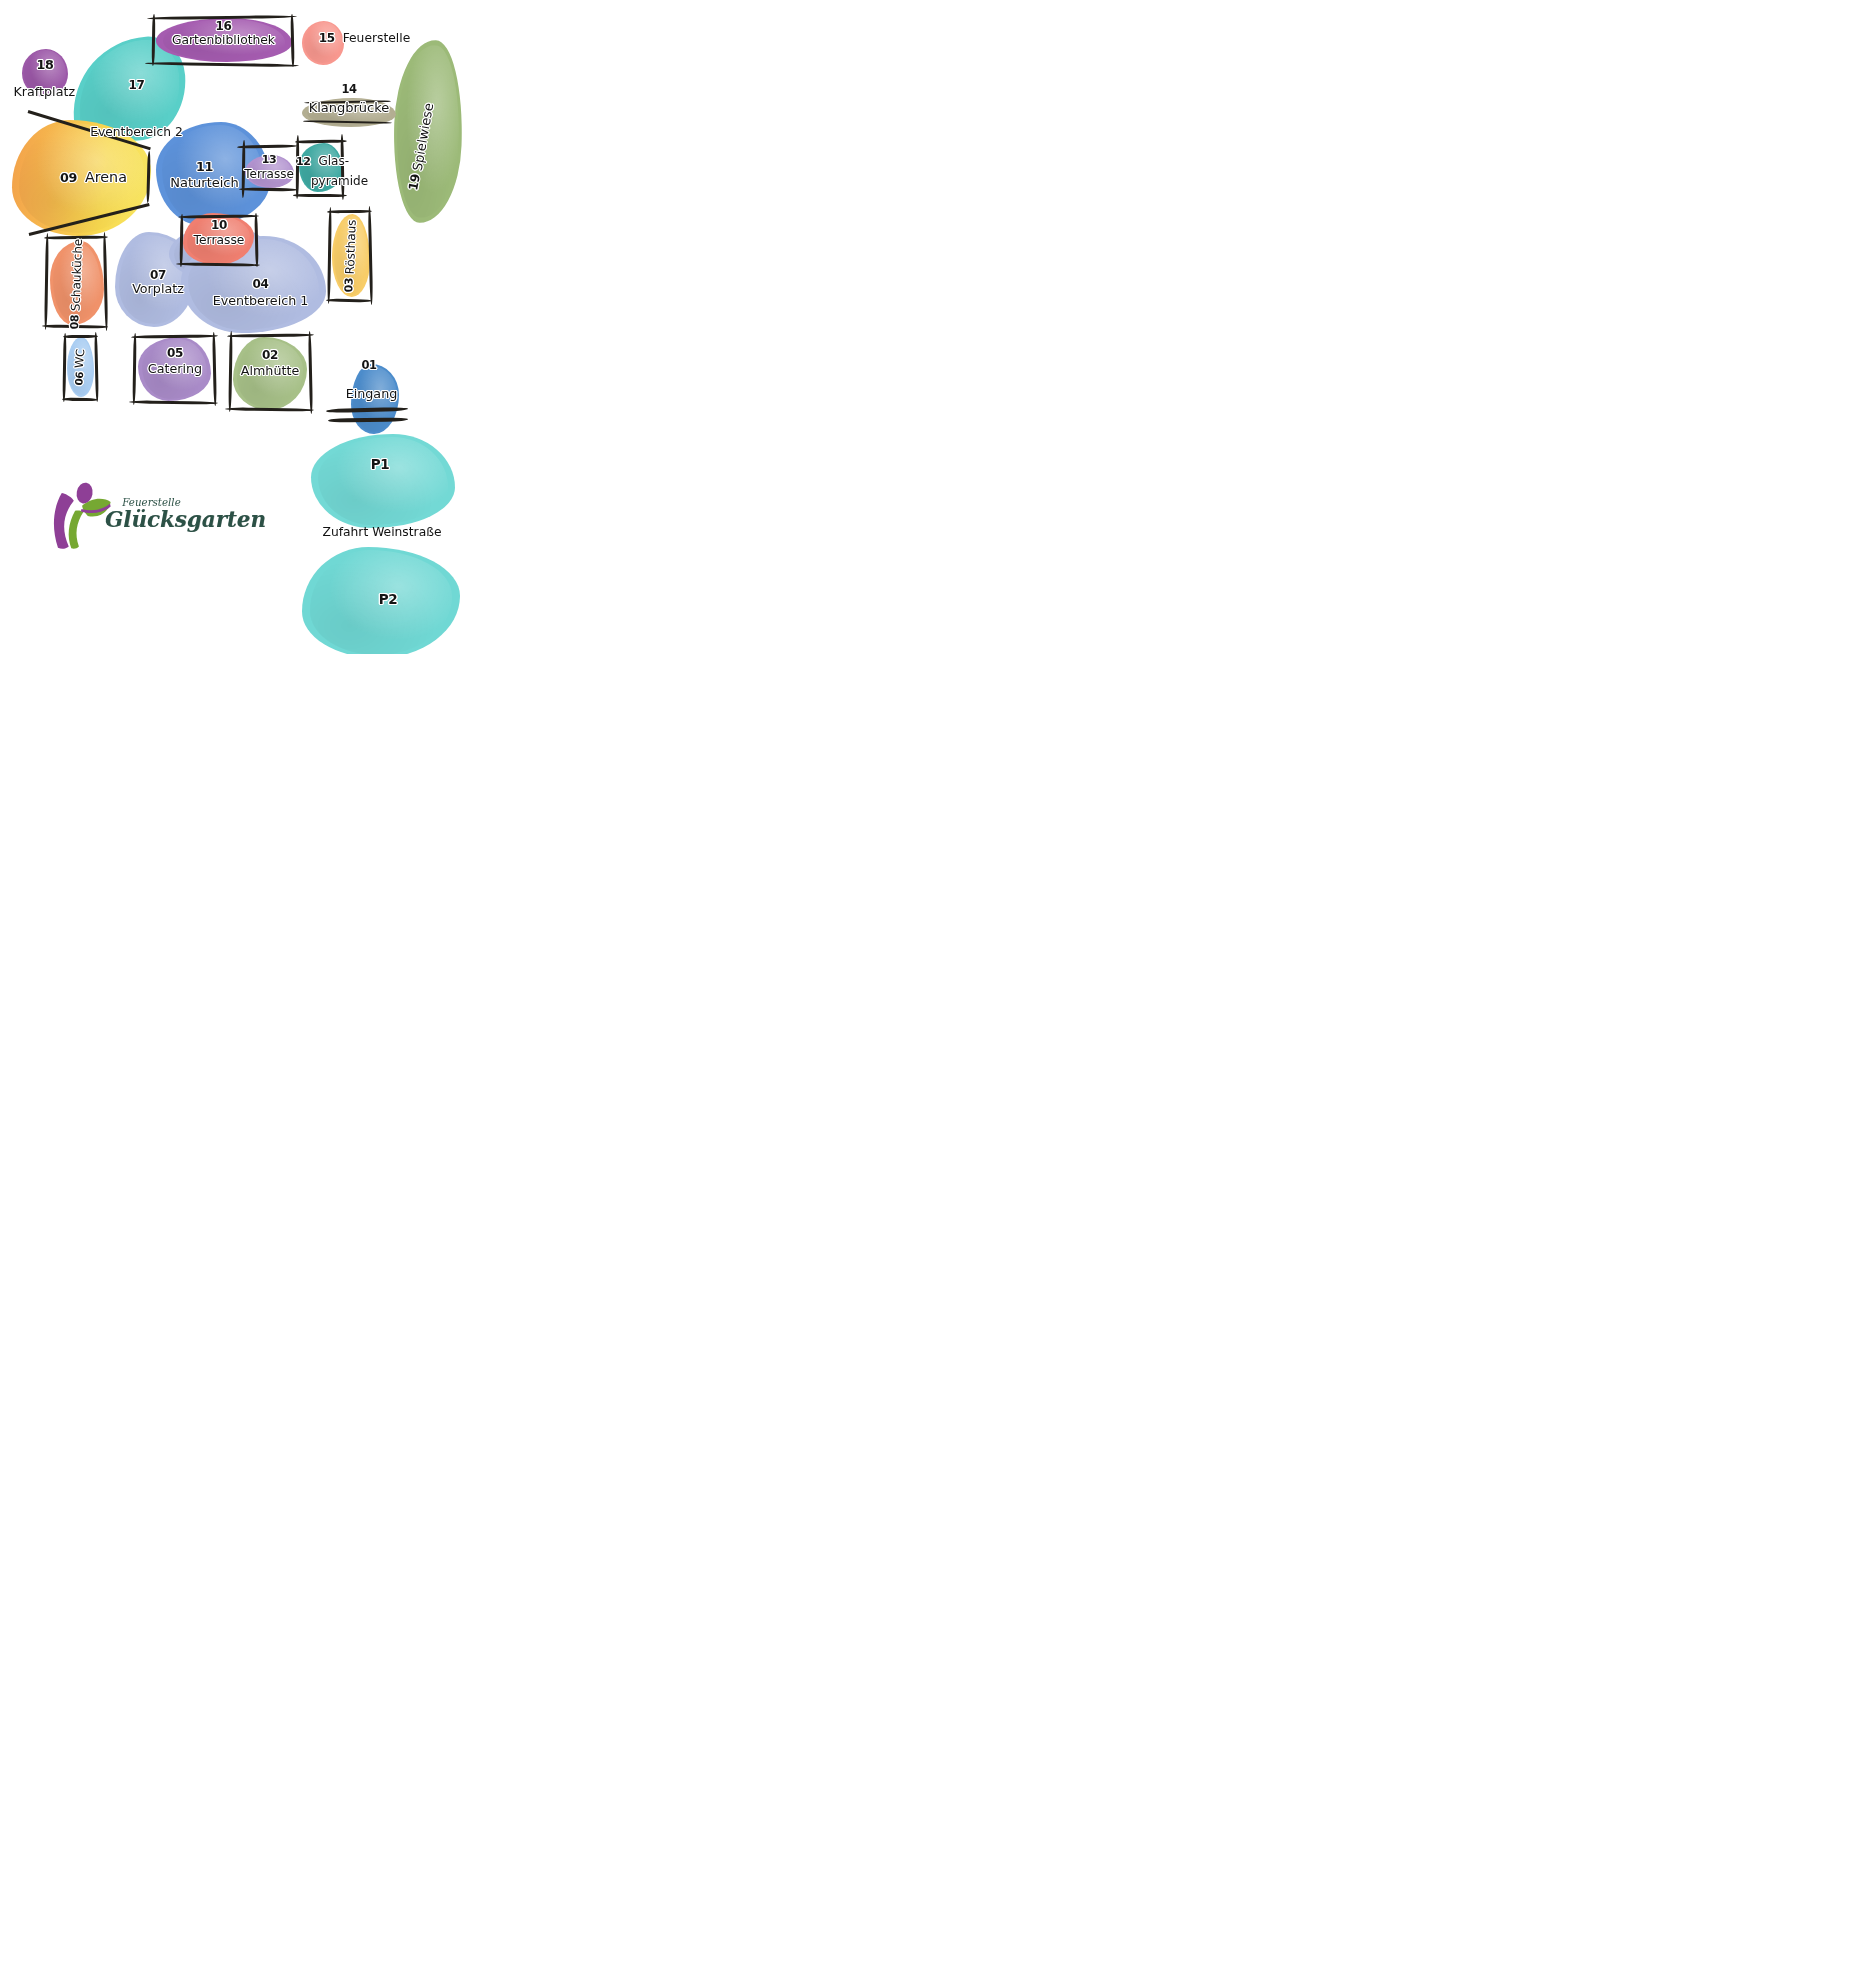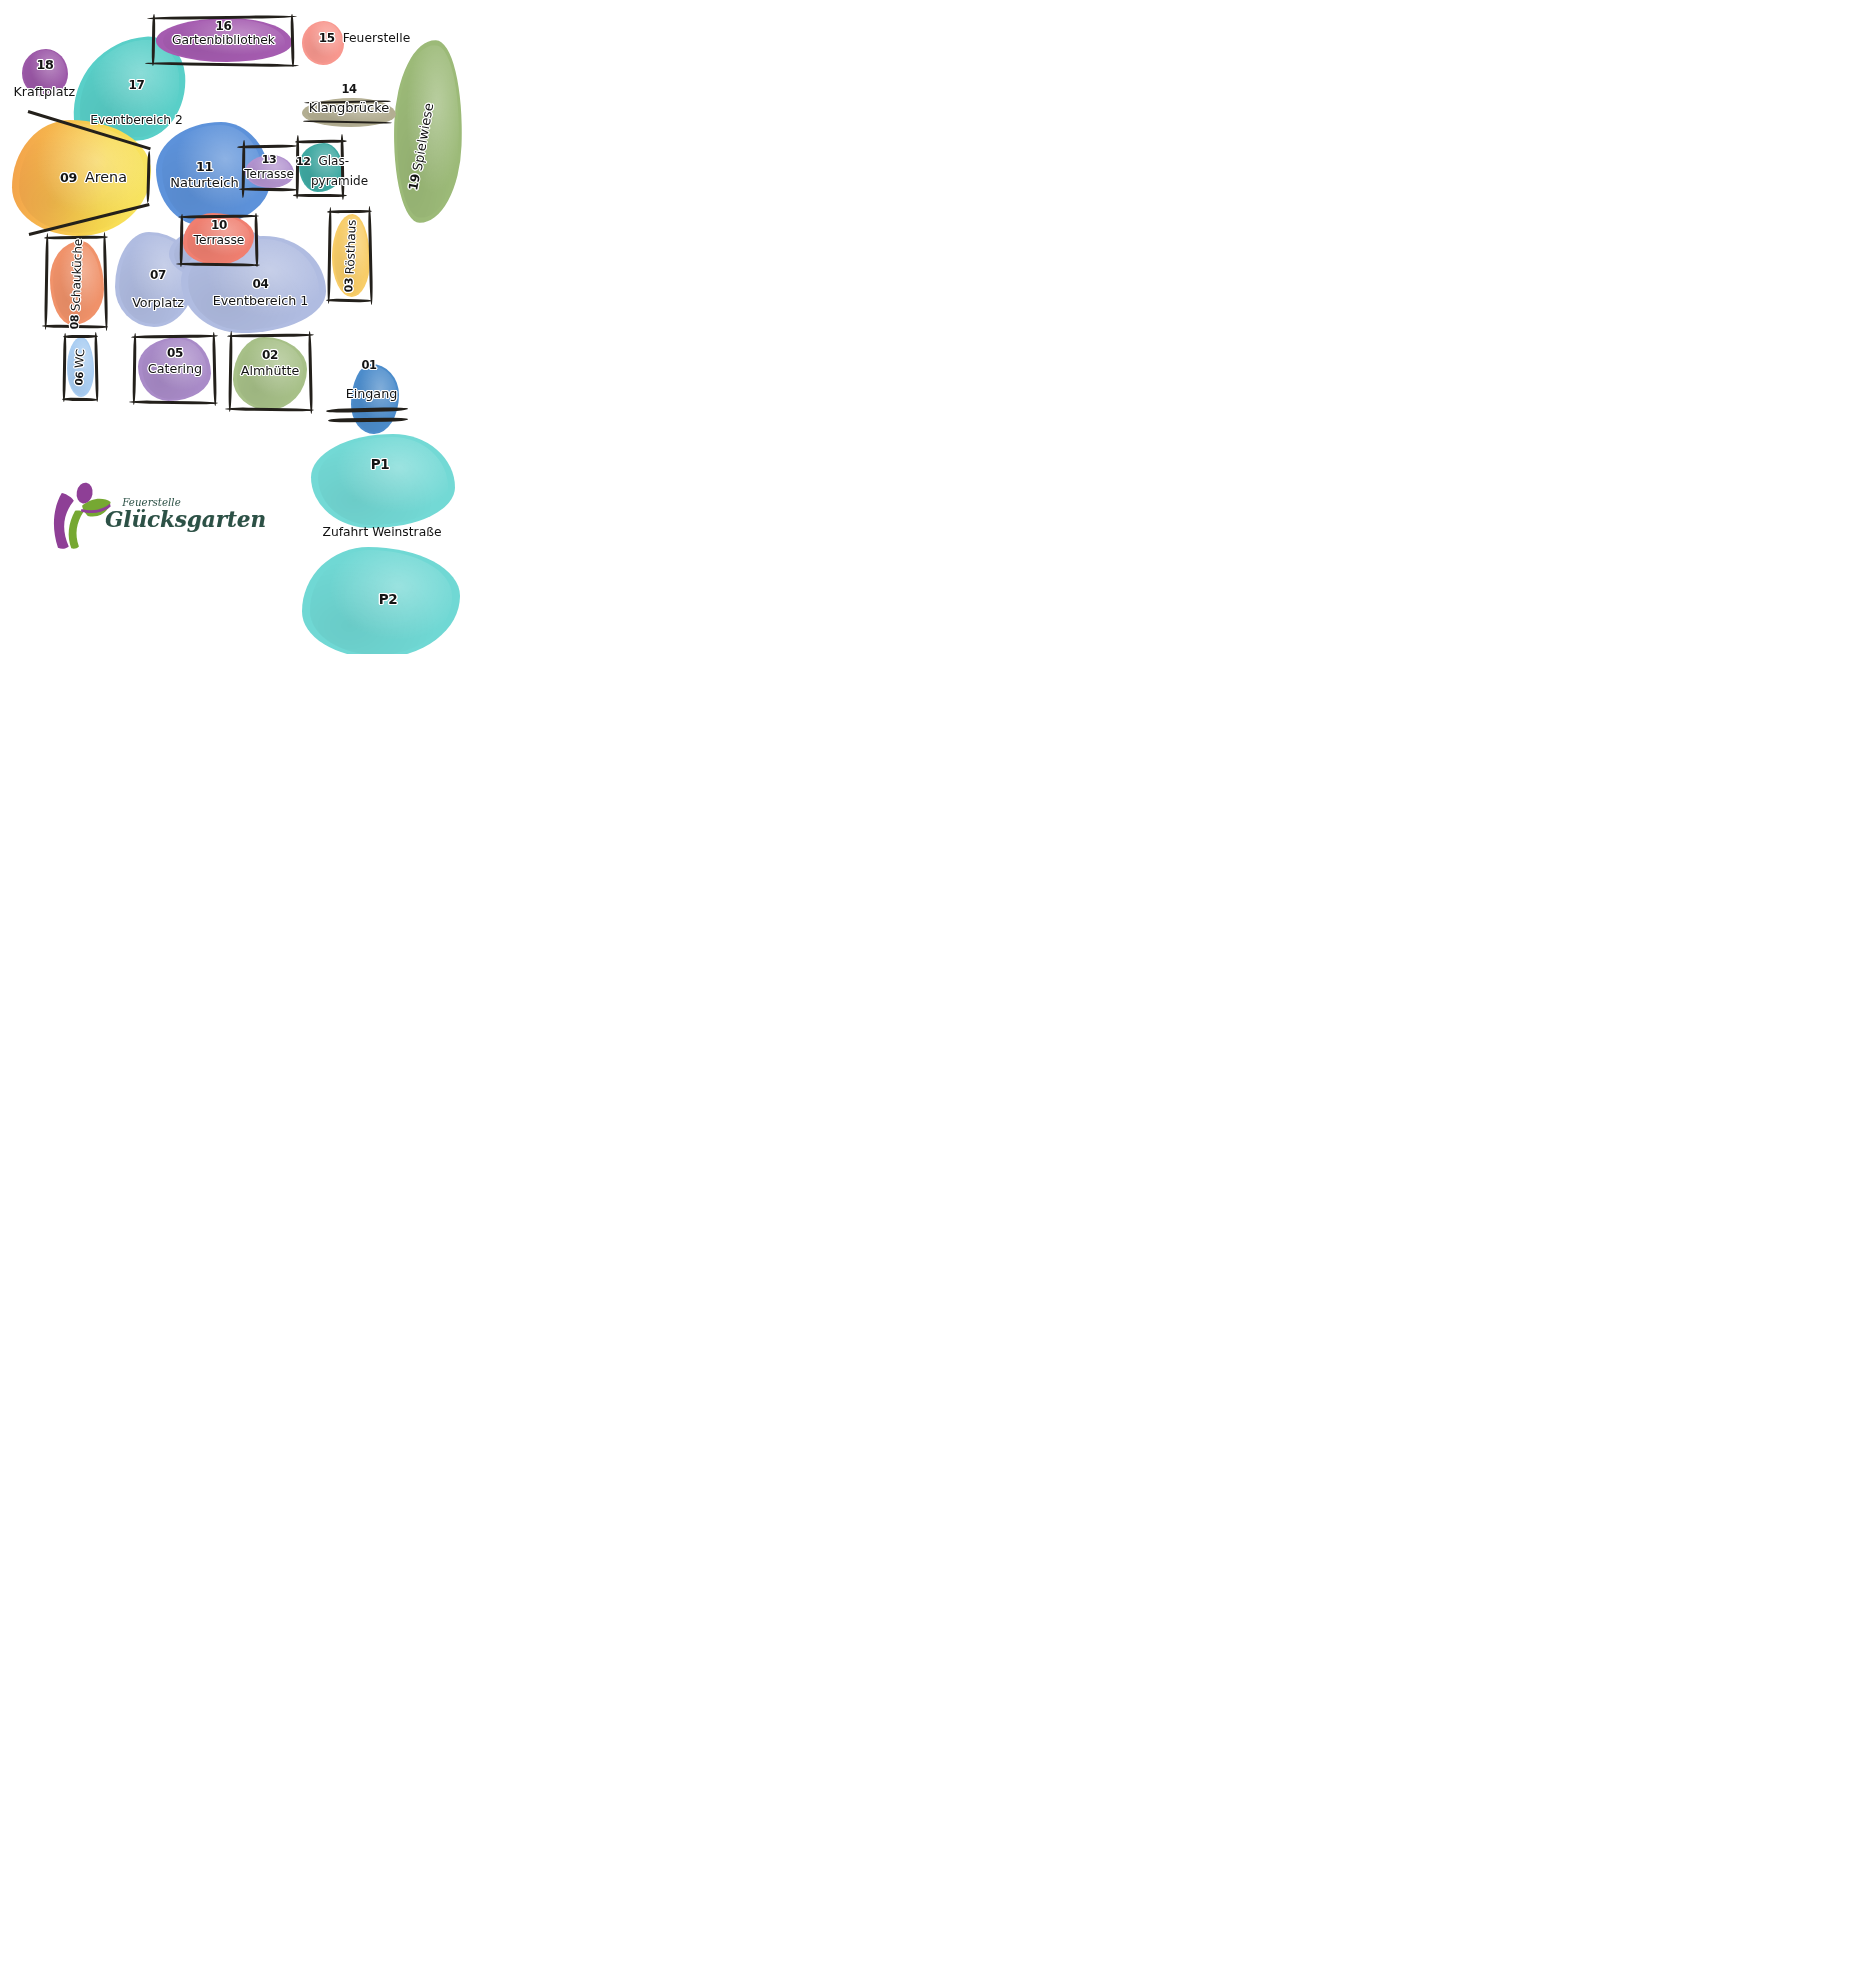--- a/index.html
+++ b/index.html
@@ -79,35 +79,35 @@
   #ar-bot{left:29px;top:233px;width:124px;height:3.2px;transform:rotate(-14deg);transform-origin:left center;}
   #kb1{left:304px;top:101px;width:87px;height:2.4px;transform:rotate(-1deg);}
   #kb2{left:303px;top:121px;width:89px;height:2.4px;transform:rotate(1.2deg);}
   #eg1{left:326px;top:408px;width:82px;height:4px;transform:rotate(-1.5deg);}
   #eg2{left:328px;top:418px;width:80px;height:4px;transform:rotate(-0.8deg);}
   
   #l16{left:160px;top:20px;width:127px;gap:1.6px;} #l16 .num{font-size:12px;} #l16 .txt{font-size:12.3px;}
   #l15{left:305px;top:32px;width:119px;height:18px;} #l15 .num{font-size:12px;} #l15 .txt{font-size:12.3px;}
   #l18n{left:22px;top:58px;width:46px;font-size:12.7px;}
   #l18t{left:0.8px;top:85px;width:87px;font-size:12.7px;}
-  #l17{left:79px;top:79px;width:115px;gap:8px;} #l17 .num{font-size:12px;} #l17 .txt{font-size:12.3px;margin-top:15px;}
+  #l17{left:79px;top:79px;width:115px;gap:20px;} #l17 .num{font-size:12px;} #l17 .txt{font-size:12.3px;margin-top:15px;}
   #l14{left:302px;top:84px;width:94px;gap:4.8px;} #l14 .num{font-size:11.5px;} #l14 .txt{font-size:13px;}
   #l19{left:382px;top:138px;width:79px;height:17.5px;transform:rotate(-80deg);}
        #l19 .num{font-size:12.3px;} #l19 .txt{font-size:13px;}
   #l09{left:32px;top:170px;width:123px;} #l09 .num{font-size:12.7px;} #l09 .txt{font-size:14.3px;}
   #l11{left:158px;top:160px;width:93px;gap:3.2px;} #l11 .num{font-size:12.7px;} #l11 .txt{font-size:13px;}
   #l13{left:241px;top:154px;width:56px;gap:2.4px;} #l13 .num{font-size:11px;} #l13 .txt{font-size:12px;}
   #l12a{left:289px;top:155px;width:67px;} #l12a .num{font-size:11px;} #l12a .txt{font-size:12px;}
   #l12b{left:288px;top:175px;width:71px;font-size:12px;margin-left:16px;}
   #l10{left:187px;top:219px;width:64px;gap:2.4px;} #l10 .num{font-size:12px;} #l10 .txt{font-size:12.3px;}
   #l03{left:310px;top:248px;width:81px;height:16px;transform:rotate(-88deg);}
        #l03 .num{font-size:11px;} #l03 .txt{font-size:12px;}
   #l08{left:36px;top:276px;width:81px;height:16px;transform:rotate(-88deg);}
        #l08 .num{font-size:11px;} #l08 .txt{font-size:12px;}
-  #l07{left:127px;top:269px;width:62px;gap:15px;} #l07 .num{font-size:12px;} #l07 .txt{font-size:12.7px;}
+  #l07{left:127px;top:269px;width:62px;gap:1px;} #l07 .num{font-size:12px;} #l07 .txt{font-size:12.7px;}
   #l04{left:222px;top:278px;width:77px;gap:3.2px;} #l04 .num{font-size:12px;} #l04 .txt{font-size:12.7px;}
   #l06{left:56px;top:360px;width:48px;height:14.3px;transform:rotate(-85deg);}
        #l06 .num{font-size:10.3px;} #l06 .txt{font-size:11.5px;}
   #l05{left:141px;top:347px;width:68px;gap:2.4px;} #l05 .num{font-size:12px;} #l05 .txt{font-size:12.7px;}
   #l02{left:234px;top:349px;width:72px;gap:2.4px;} #l02 .num{font-size:12px;} #l02 .txt{font-size:12.7px;}
   #l01n{left:345px;top:360px;width:48px;font-size:11.5px;}
   #l01t{left:332px;top:387px;width:79px;font-size:12.7px;}
   #lp1{left:356px;top:457px;width:48px;font-size:13.5px;}
   #lp2{left:364px;top:592px;width:48px;font-size:13.5px;}
   #zuf{left:300px;top:526px;width:164px;font-size:12.3px;color:#111;}

